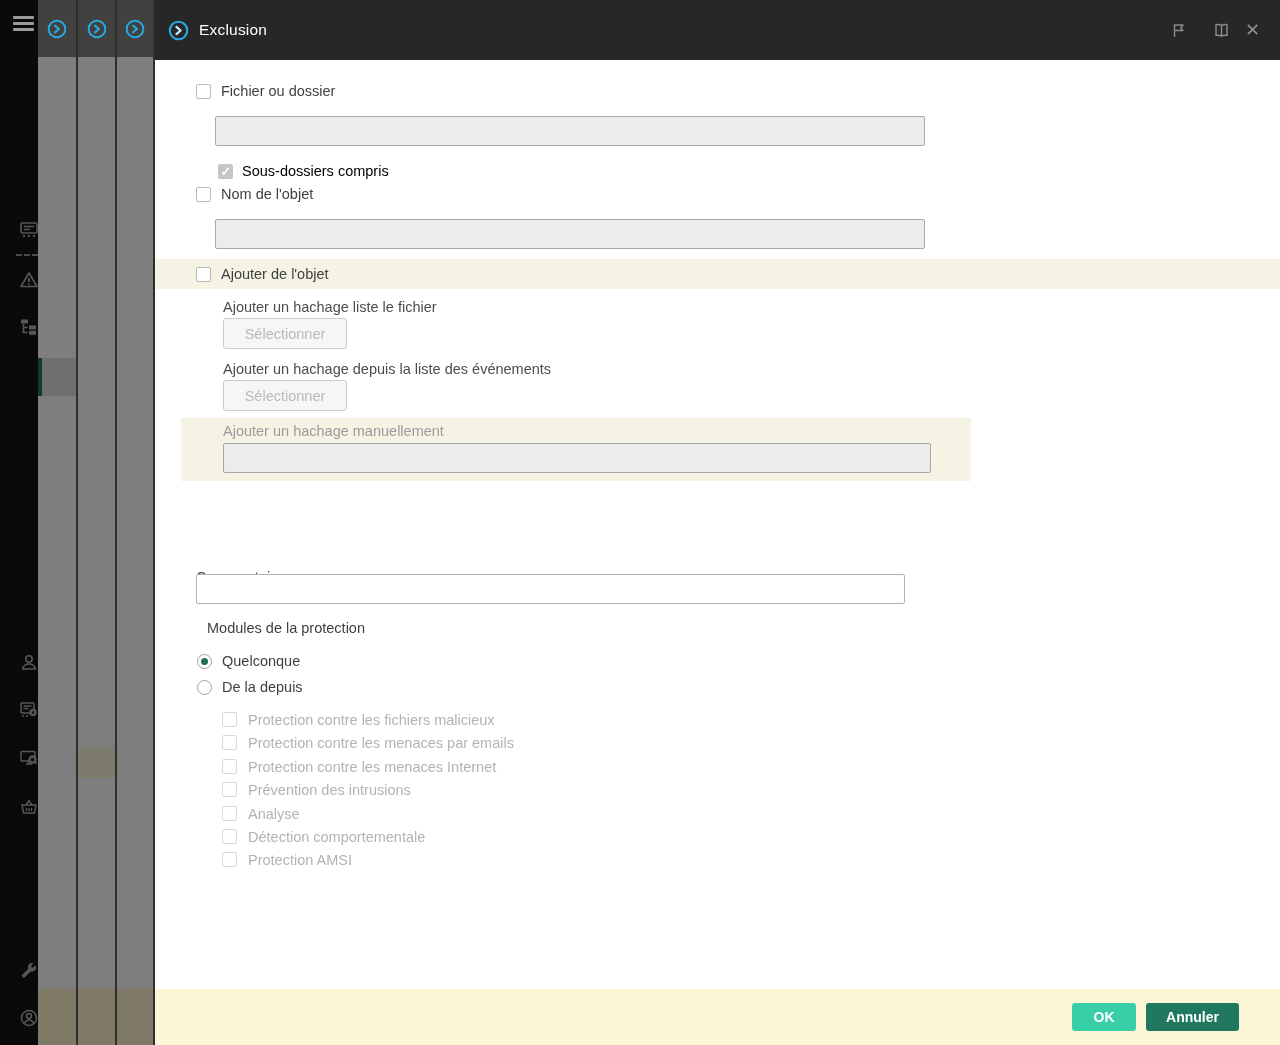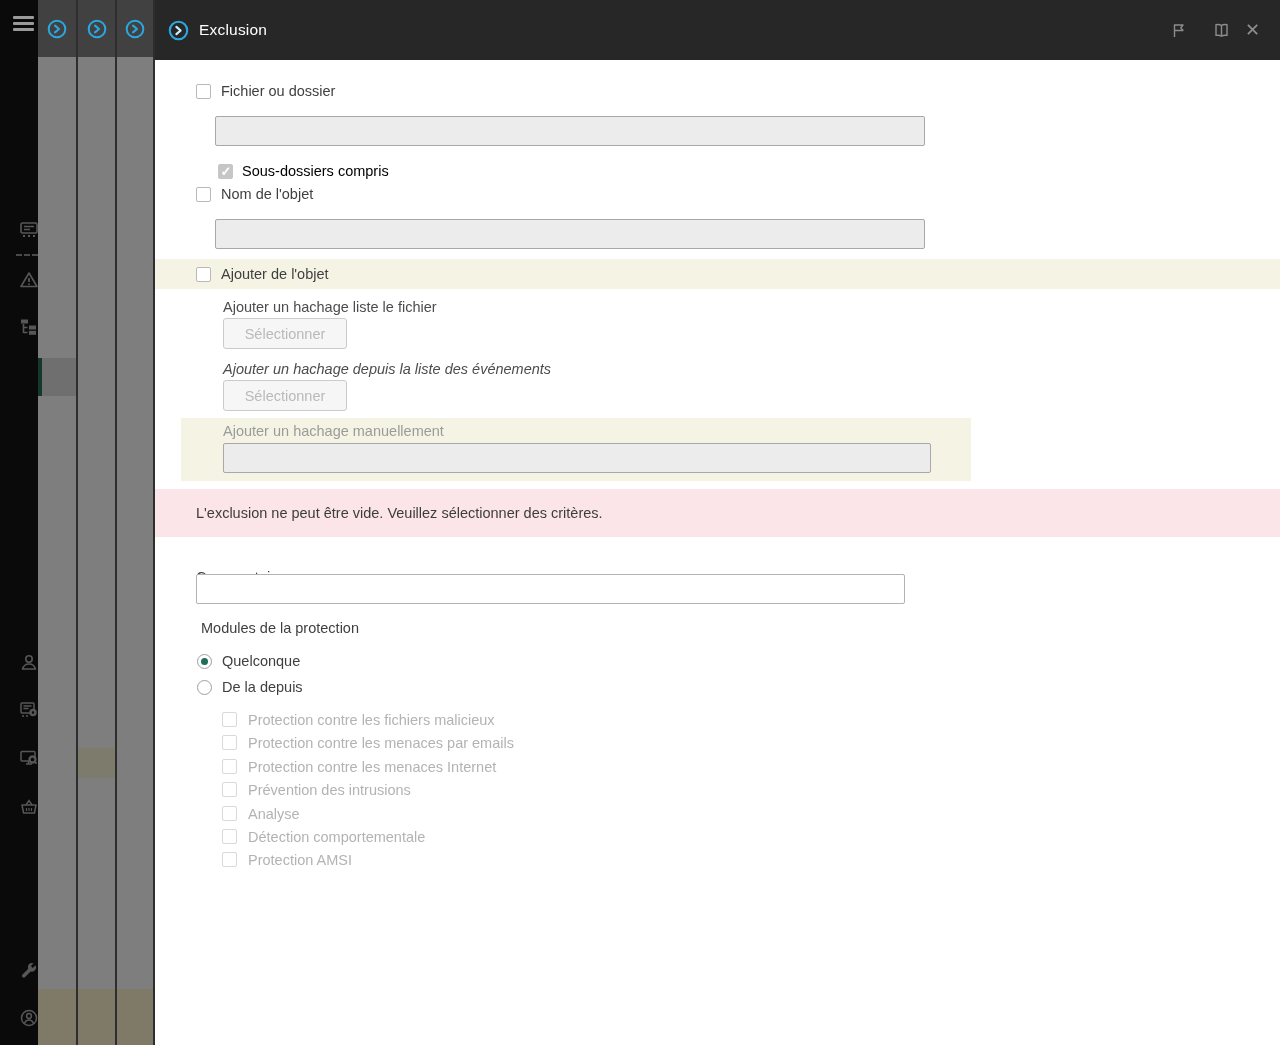--- a/index.html
+++ b/index.html
@@ -230,35 +230,32 @@
       <div class="lbl" style="left:66px; top:126px;">Nom de l'objet</div>
       <input class="txt-input off" style="left: 60px; top: 159px; width: 710px;" value="">
 
       <div class="band" id="hash-band"></div>
       <div class="cb" style="left:41px; top:207px;"></div>
       <div class="lbl" style="left:66px; top:206px;">Ajouter de l'objet</div>
 
       <div class="lbl mid" style="left:68px; top:239px;">Ajouter un hachage liste le fichier</div>
       <button class="sel-btn" style="left:68px; top:258px;">Sélectionner</button>
 
-      <div class="lbl mid" style="left:68px; top:301px;font-style:italic;">Ajouter un hachage depuis la liste des événements</div>
+      <div class="lbl mid" style="left:68px; top:301px;">Ajouter un hachage depuis la liste des événements</div>
       <button class="sel-btn" style="left:68px; top:320px;">Sélectionner</button>
 
       <div id="manual-box"></div>
       <div class="lbl faint" style="left:68px; top:363px;">Ajouter un hachage manuellement</div>
       <input class="txt-input off" style="left: 68px; top: 383px; width: 708px;" value="">
 
-      <div class="band" id="error-band">
-        <span>L'exclusion ne peut être vide. Veuillez sélectionner des critères.</span>
-      </div>
 
       <div class="lbl" style="left:41px; top:509px;">Commentaires</div>
       <input class="txt-input on" style="left: 41px; top: 514px; width: 709px;" value="">
 
-      <div class="lbl" style="left:46px; top:560px;">Modules de la protection</div>
+      <div class="lbl" style="left:52px; top:560px;">Modules de la protection</div>
 
       <div class="radio selected" style="left:42px; top:594px;"></div>
       <div class="lbl" style="left:67px; top:593px;">Quelconque</div>
 
       <div class="radio" style="left:42px; top:620px;"></div>
       <div class="lbl" style="left:67px; top:619px;">De la depuis</div>
 
       <div id="mod-list">
         <div class="mod-row">
           <div class="cb disabled"></div>
@@ -284,15 +281,19 @@
           <div class="cb disabled"></div>
           <span class="mlbl">Détection comportementale</span>
         </div>
         <div class="mod-row">
           <div class="cb disabled"></div>
           <span class="mlbl">Protection AMSI</span>
         </div>
       </div>
     </div>
 
+    <div id="footer">
+      <button class="fbtn" id="btn-ok">OK</button>
+      <button class="fbtn" id="btn-cancel">Annuler</button>
+    </div>
   </div>
 
 </div>
 
 </body></html>

